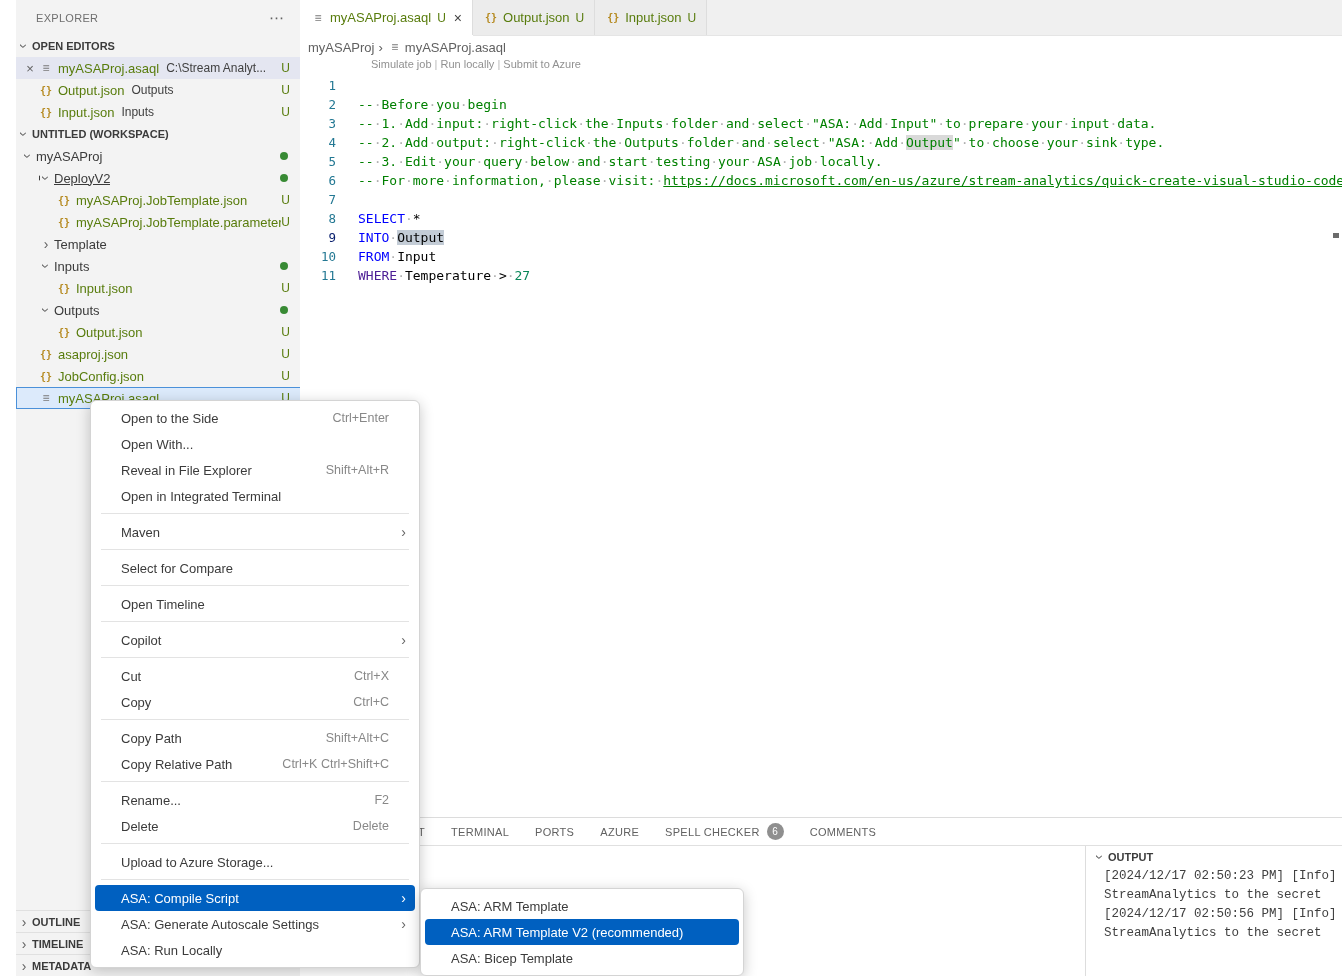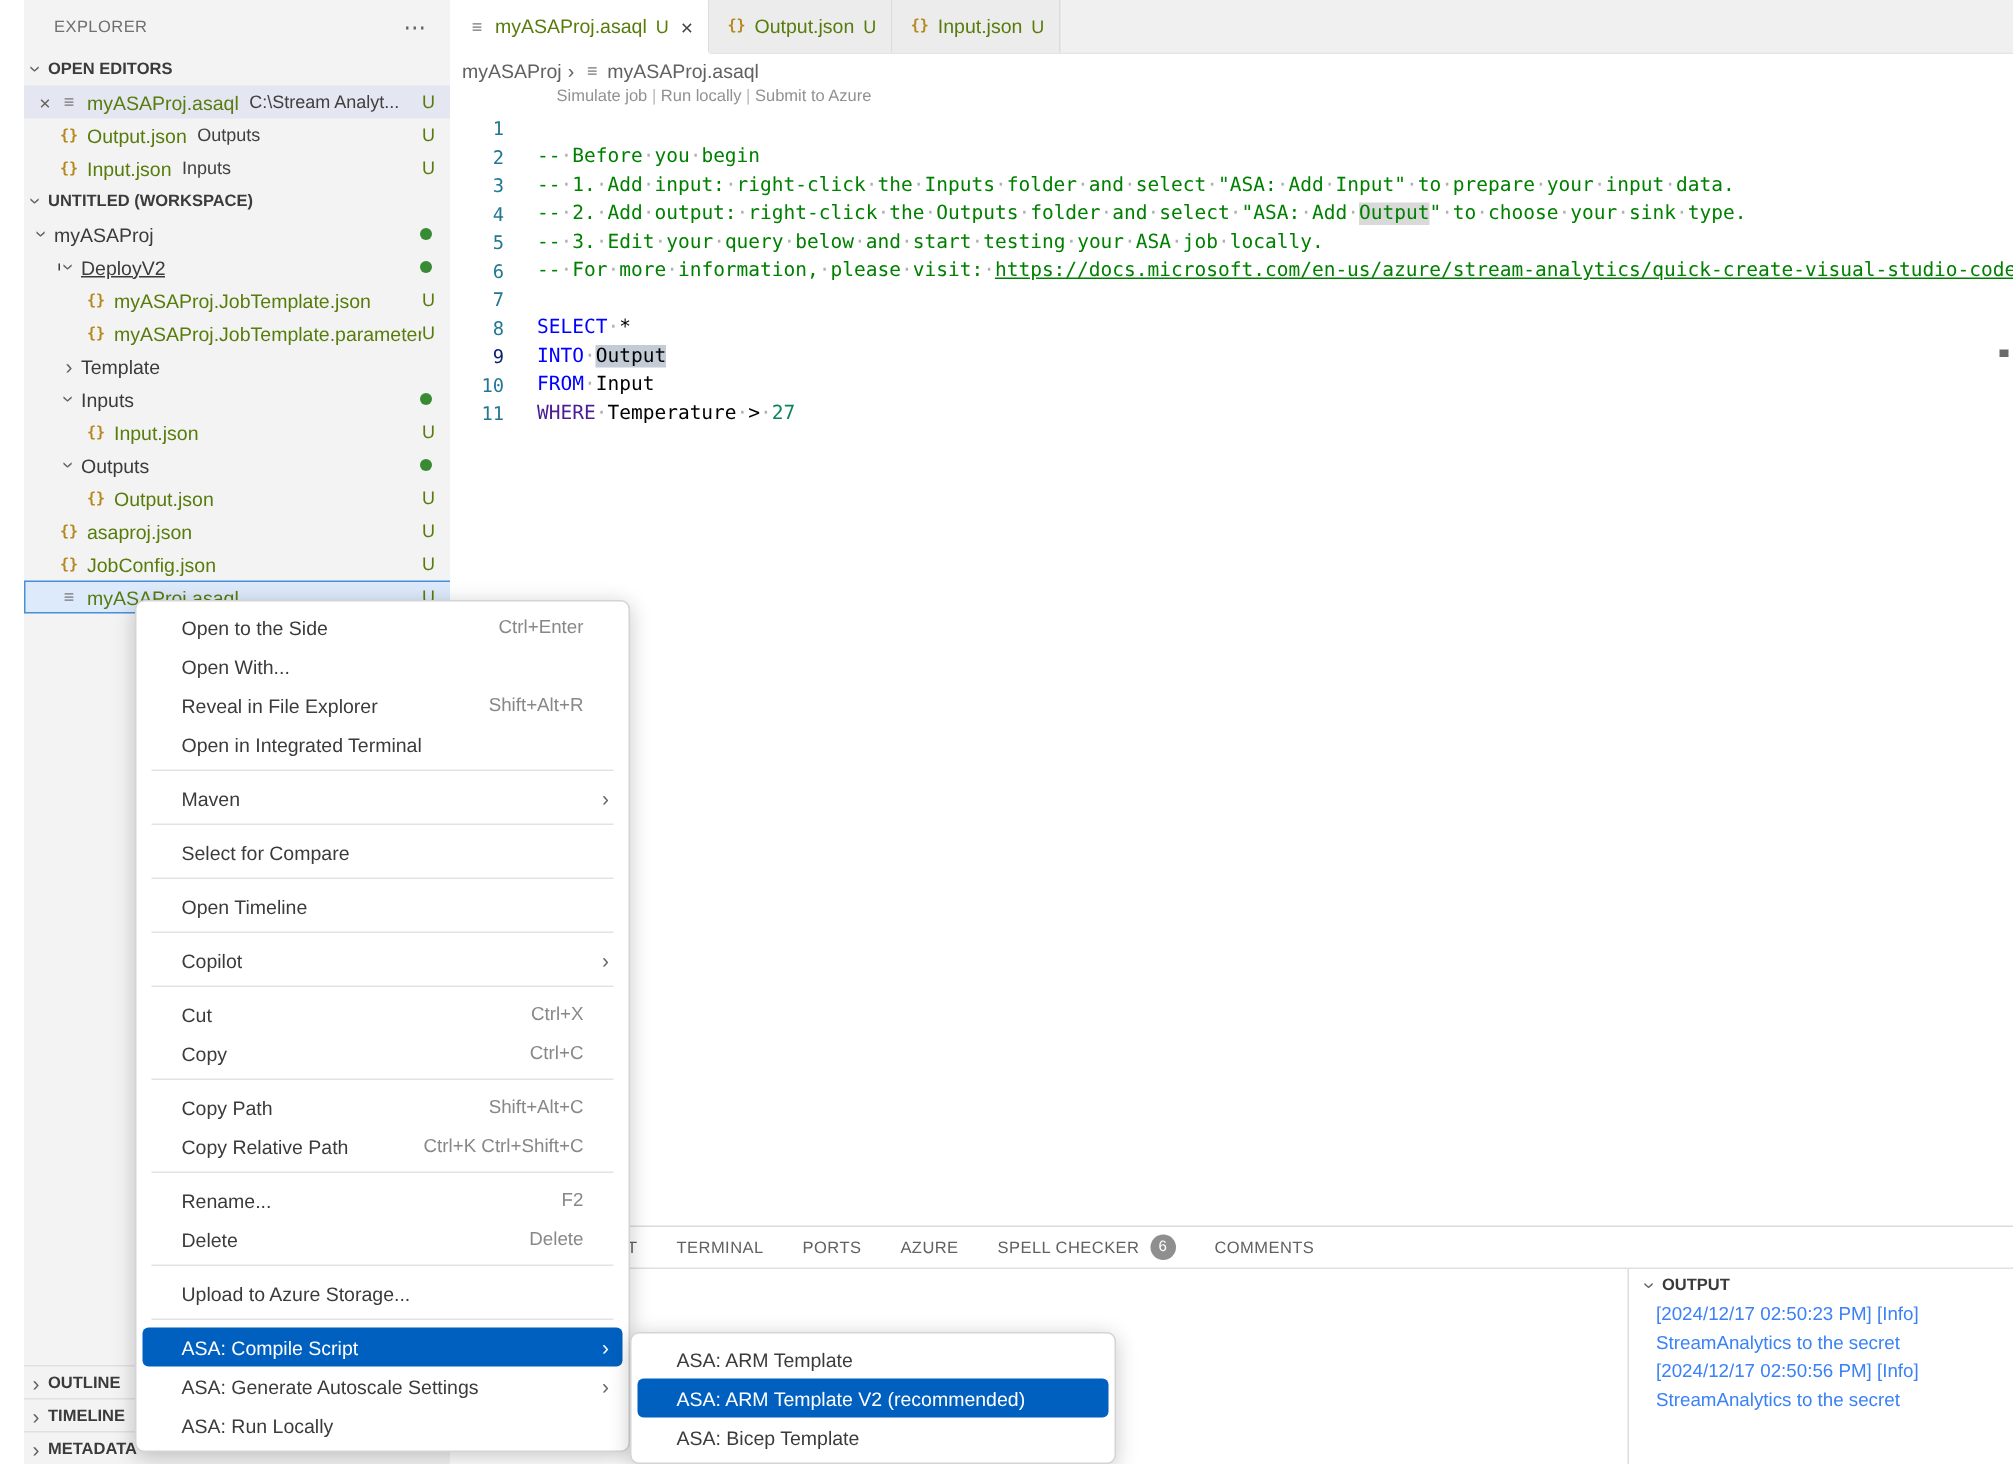--- a/index.html
+++ b/index.html
@@ -63,21 +63,21 @@
   .panel{position:absolute;left:300px;top:817px;right:0;bottom:0;background:#fff;border-top:1px solid #dcdcdc;box-sizing:border-box;}
   .panel-tabs{height:27px;display:flex;align-items:center;padding-left:78px;gap:26px;
               border-bottom:1px solid #e0e0e0;font-size:11px;color:#616161;letter-spacing:.3px;}
   .ptab{display:flex;align-items:center;gap:7px;}
   .pbadge{width:17px;height:17px;border-radius:50%;background:#8f8f8f;color:#fff;font-size:10px;
           display:flex;align-items:center;justify-content:center;letter-spacing:0;}
   .panel-body{position:absolute;top:28px;bottom:0;left:0;right:0;display:flex;}
   .panel-left{width:785px;flex:none;}
   .panel-right{flex:1;border-left:1px solid #ddd;overflow:hidden;}
   .out-header{height:21px;display:flex;align-items:center;padding-left:6px;font-size:11px;font-weight:bold;color:#3b3b3b;}
-  .out-log{font-family:Liberation Sans, sans-serif;font-size:12.5px;line-height:19px;color:#3b82f6;
+  .out-log{font-family:Liberation Mono, monospace;font-size:12.5px;line-height:19px;color:#404040;
            padding-left:18px;white-space:nowrap;overflow:hidden;}
 
   
   .menu{position:absolute;background:#fff;border:1px solid #d4d4d4;border-radius:6px;
         box-shadow:0 3px 14px rgba(0,0,0,.22);padding:4px 0;box-sizing:border-box;font-size:13px;color:#3b3b3b;}
   .ctx{left:90px;top:400px;width:330px;z-index:20;}
   .sub{left:420px;top:888px;width:324px;z-index:21;}
   .mi{height:26px;display:flex;align-items:center;margin:0 4px;padding:0 26px;border-radius:4px;position:relative;}
   .mi-label{flex:1;white-space:nowrap;}
   .sc{color:#888;margin-left:20px;font-size:12.5px;white-space:nowrap;}

